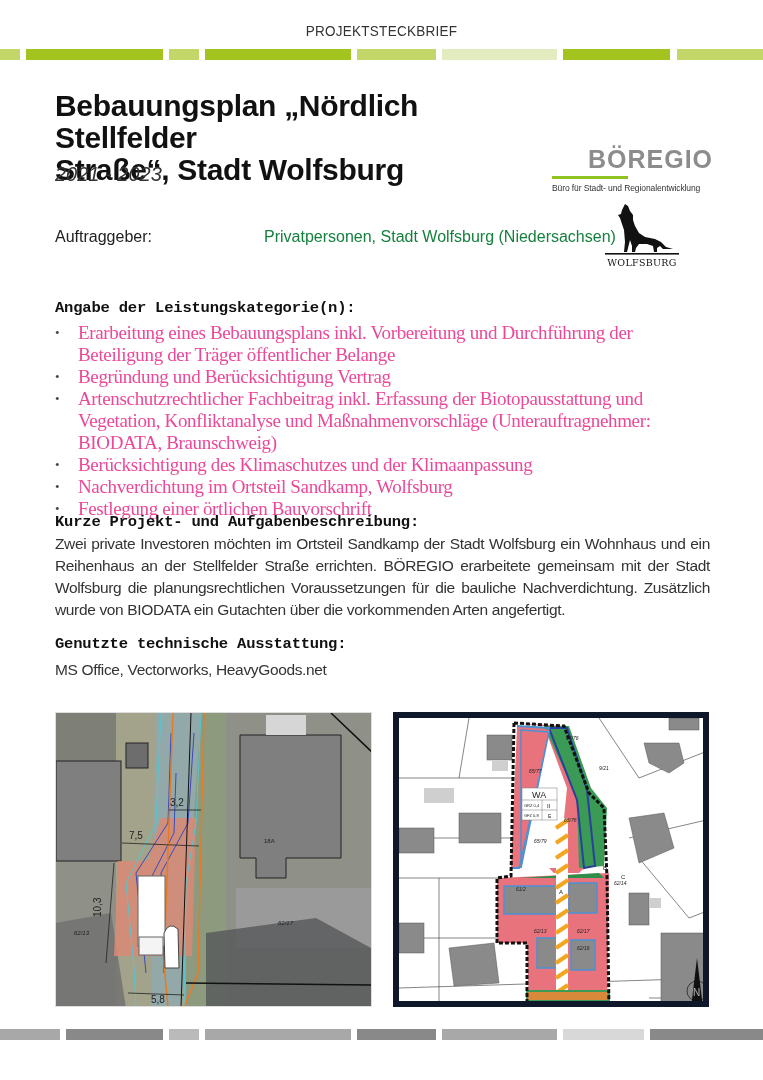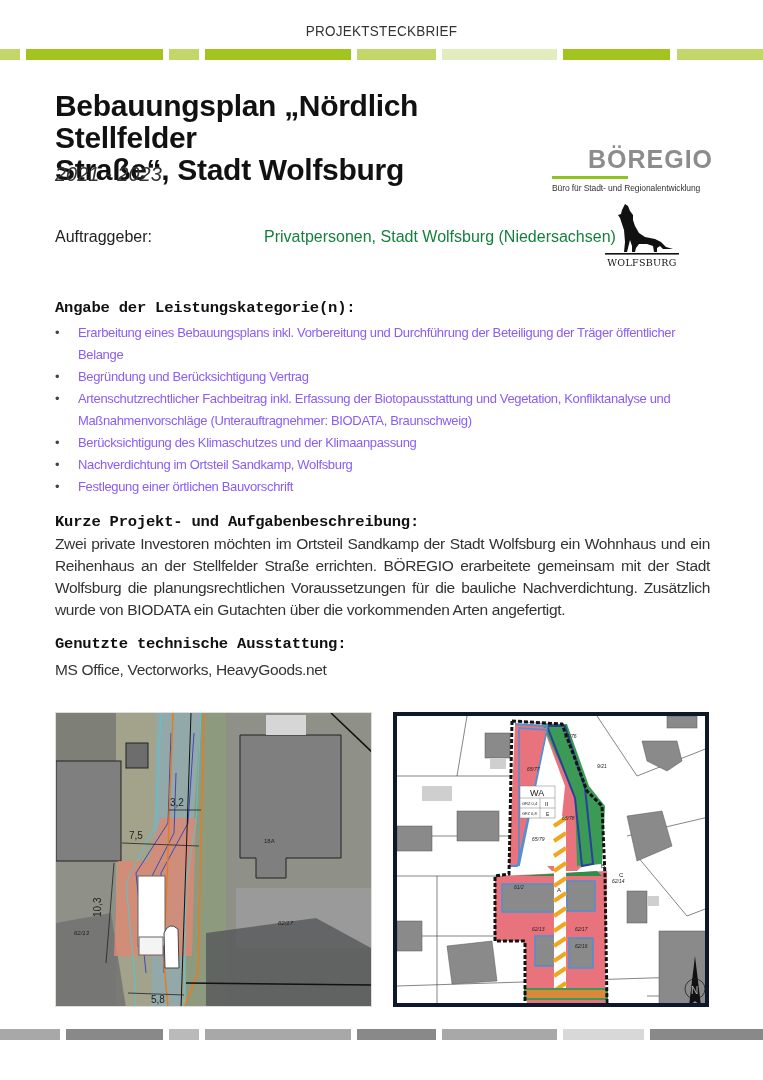--- a/index.html
+++ b/index.html
@@ -25,27 +25,27 @@
   .client .label { position: absolute; left: 0; white-space: nowrap; }
   .client .value { position: absolute; left: 174px; white-space: nowrap; color: #15803d; margin-left: 35px; }
 
   .wolf { position: absolute; left: 603px; top: 202px; width: 78px; height: 66px; }
   .wolf .wtext { position: absolute; bottom: 0; left: 0; width: 78px; text-align: center;
     font-family: "DejaVu Serif", serif; font-size: 9.5px; font-weight: normal; letter-spacing: 0.3px; color: #111; }
 
   .section { position: absolute; left: 55px; width: 655px; }
   .h { font-size: 15.5px; font-weight: bold; color: #111; letter-spacing: -0.2px; font-family: Liberation Mono, monospace; }
   .list { list-style: none; margin-top: 5px; }
-  .list li { position: relative; padding-left: 23px; font-size: 13px; line-height: 22px; color: #8b5cf6; letter-spacing: -0.35px; }
+  .list li { position: relative; padding-left: 23px; font-size: 19px; line-height: 22px; color: #ec4899; letter-spacing: -0.35px; font-family: Liberation Serif, serif; }
   .list li::before { content: "•"; position: absolute; left: 0; top: 0; font-size: 13px; color: #444; }
   .para { font-size: 15.5px; line-height: 22px; color: #333; text-align: justify; letter-spacing: -0.35px; margin-top: 2px; }
 
   .img-box { position: absolute; top: 712px; height: 295px; overflow: hidden; }
   .img-left { left: 55px; width: 317px; border: 1px solid #ddd; }
-  .img-right { left: 393px; width: 316px; border: 4px solid #0f172a; }
+  .img-right { left: 393px; width: 316px; border: 6px solid #0f172a; }
   .img-box svg { display: block; }
 </style>
 </head>
 <body>
 
 <div class="top-label">PROJEKTSTECKBRIEF</div>
 
 <div class="bar-row" style="top:49px">
   <div class="seg" style="left:0;width:20px;background:#c2d66a"></div>
   <div class="seg" style="left:26px;width:137px;background:#a3c41f"></div>

